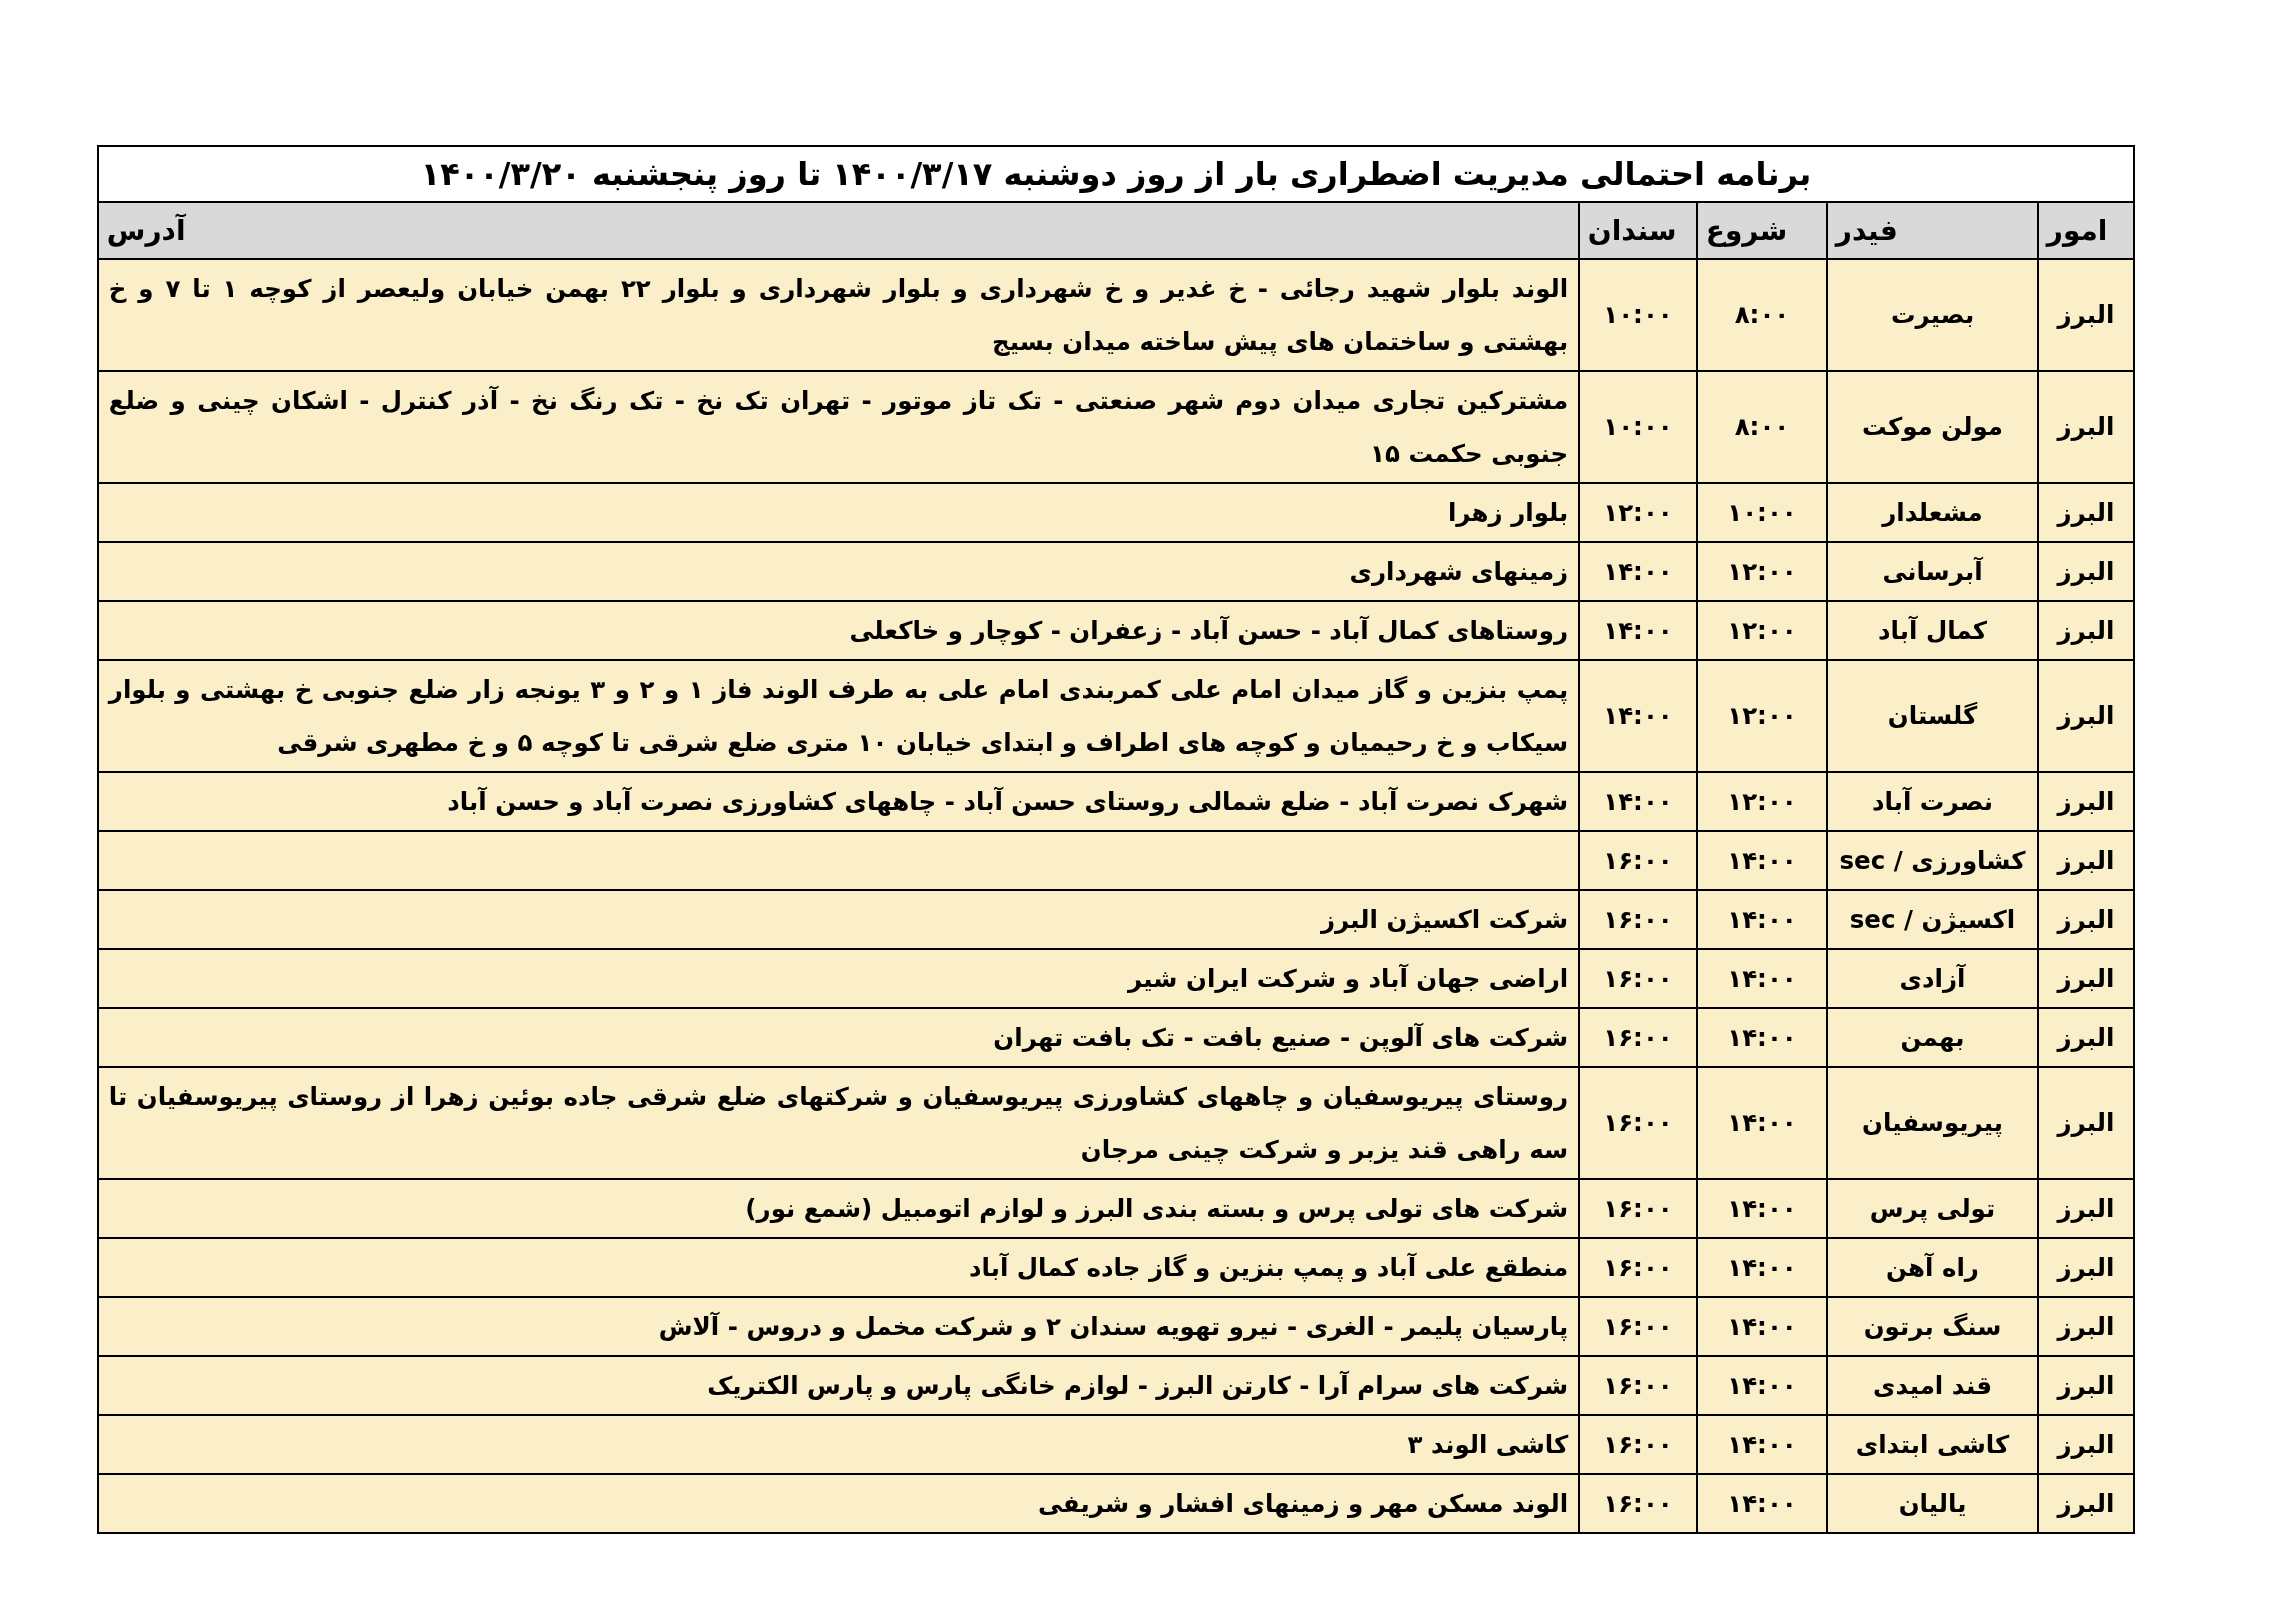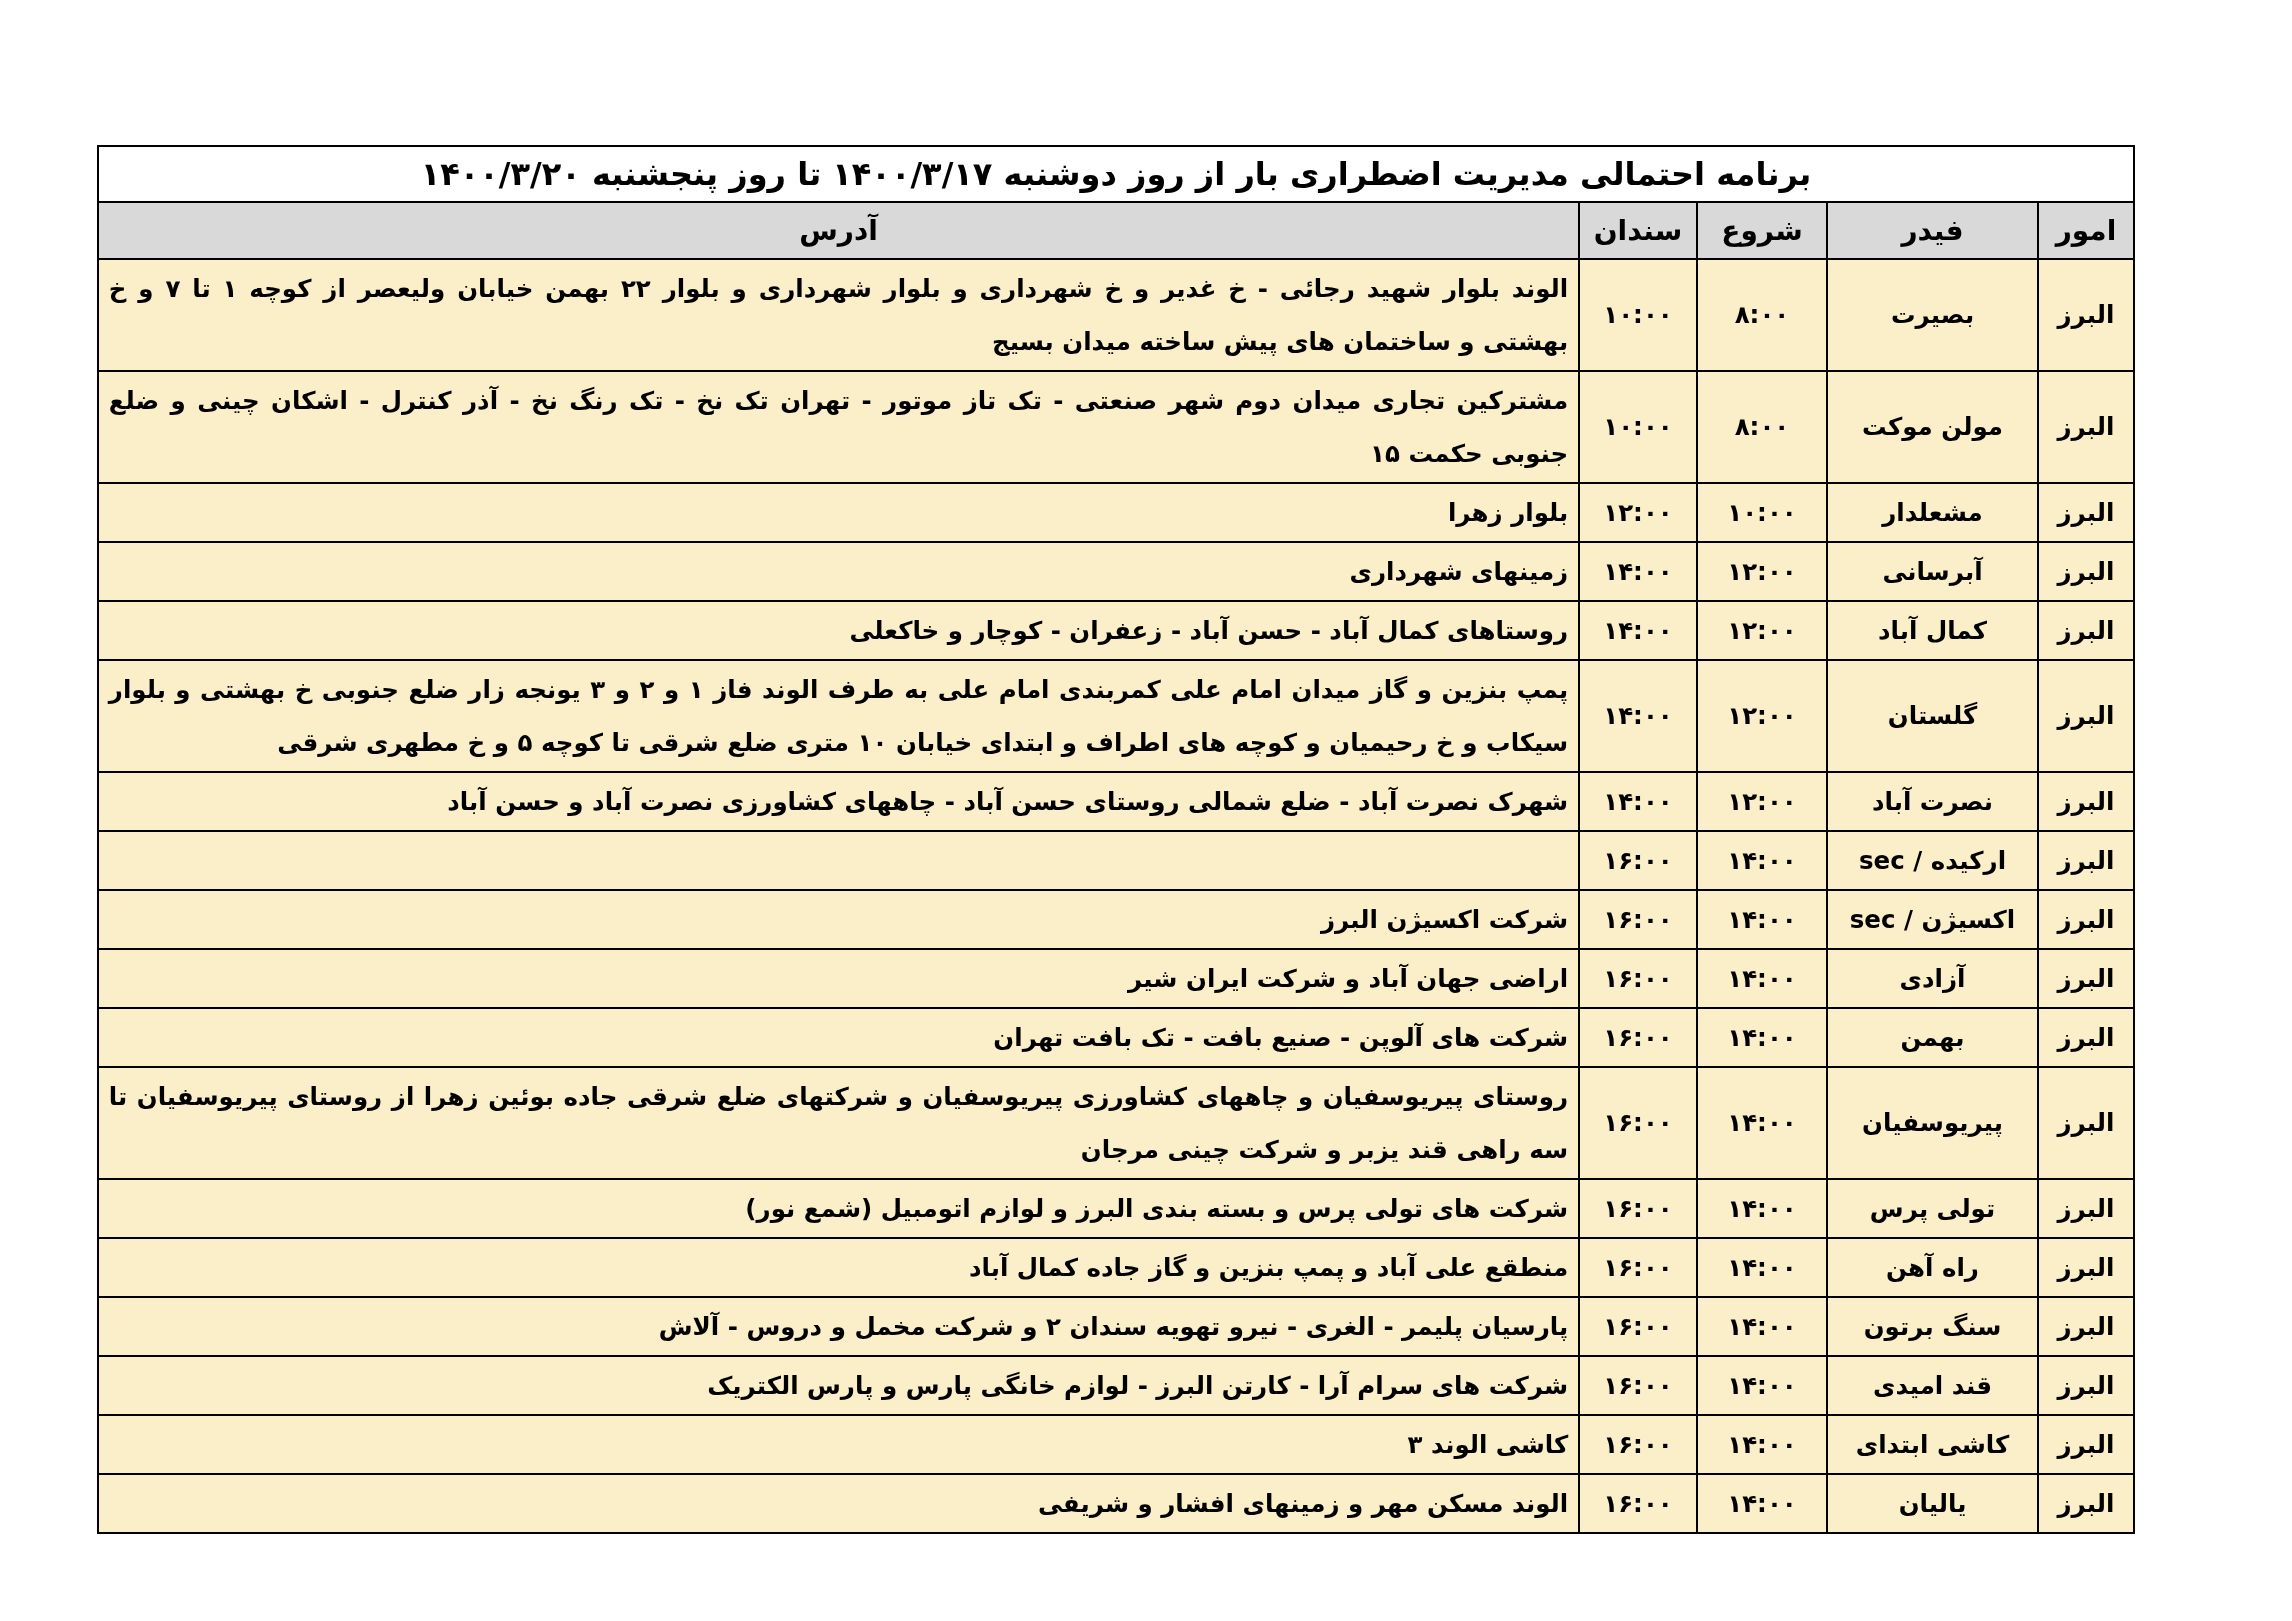--- a/index.html
+++ b/index.html
@@ -27,21 +27,21 @@
     background:#ffffff;
     font-size:32px;
     text-align:center;
     padding:7.8px 5.9px;
     border-width:2px 2px 2px 2px;
     letter-spacing:0;
   }
   .header-row th{
     background:#d9d9d9;
     font-size:28px;
-    text-align:center;
+    text-align:left;
     height:51px;
     padding:2px 7.8px;
   }
   tbody td{
     background:#fbefc9;
     font-size:24.5px;
     line-height:53px;
   }
   td.c-district, td.c-feeder, td.c-start, td.c-end{
     text-align:center;
@@ -134,21 +134,21 @@
   <tr>
     <td class="c-district">البرز</td>
     <td class="c-feeder">نصرت آباد</td>
     <td class="c-start">۱۲:۰۰</td>
     <td class="c-end">۱۴:۰۰</td>
     <td class="c-address">شهرک نصرت آباد - ضلع شمالی روستای حسن آباد - چاههای کشاورزی نصرت آباد و حسن آباد</td>
   </tr>
 
   <tr>
     <td class="c-district">البرز</td>
-    <td class="c-feeder">ارکیده / sec</td>
+    <td class="c-feeder">کشاورزی / sec</td>
     <td class="c-start">۱۴:۰۰</td>
     <td class="c-end">۱۶:۰۰</td>
     <td class="c-address"></td>
   </tr>
 
   <tr>
     <td class="c-district">البرز</td>
     <td class="c-feeder">اکسیژن / sec</td>
     <td class="c-start">۱۴:۰۰</td>
     <td class="c-end">۱۶:۰۰</td>

